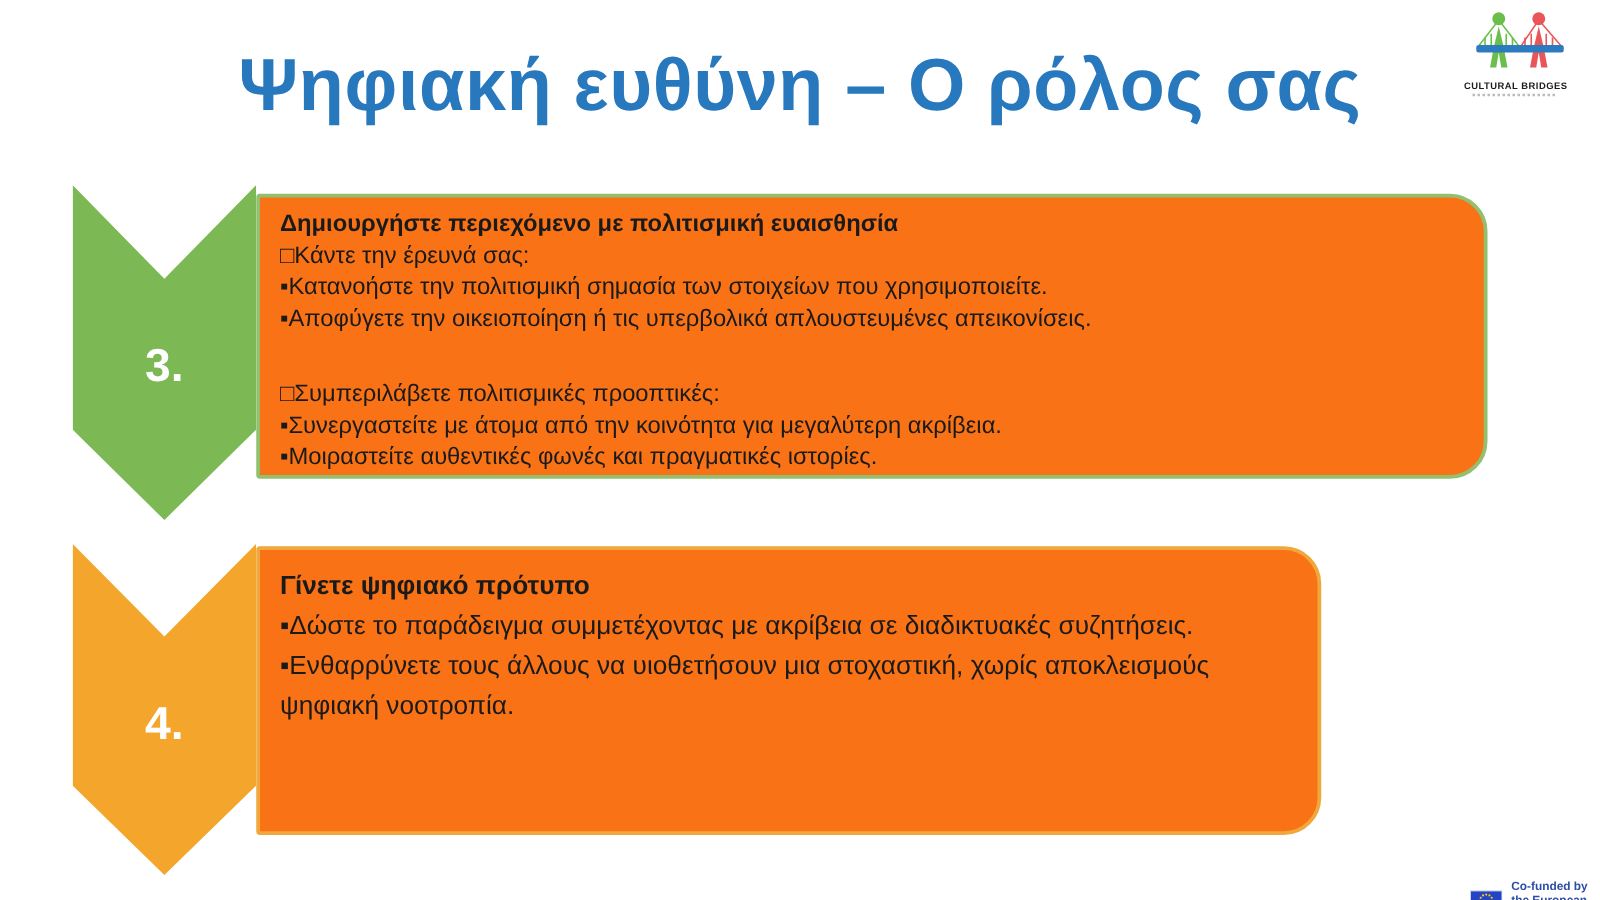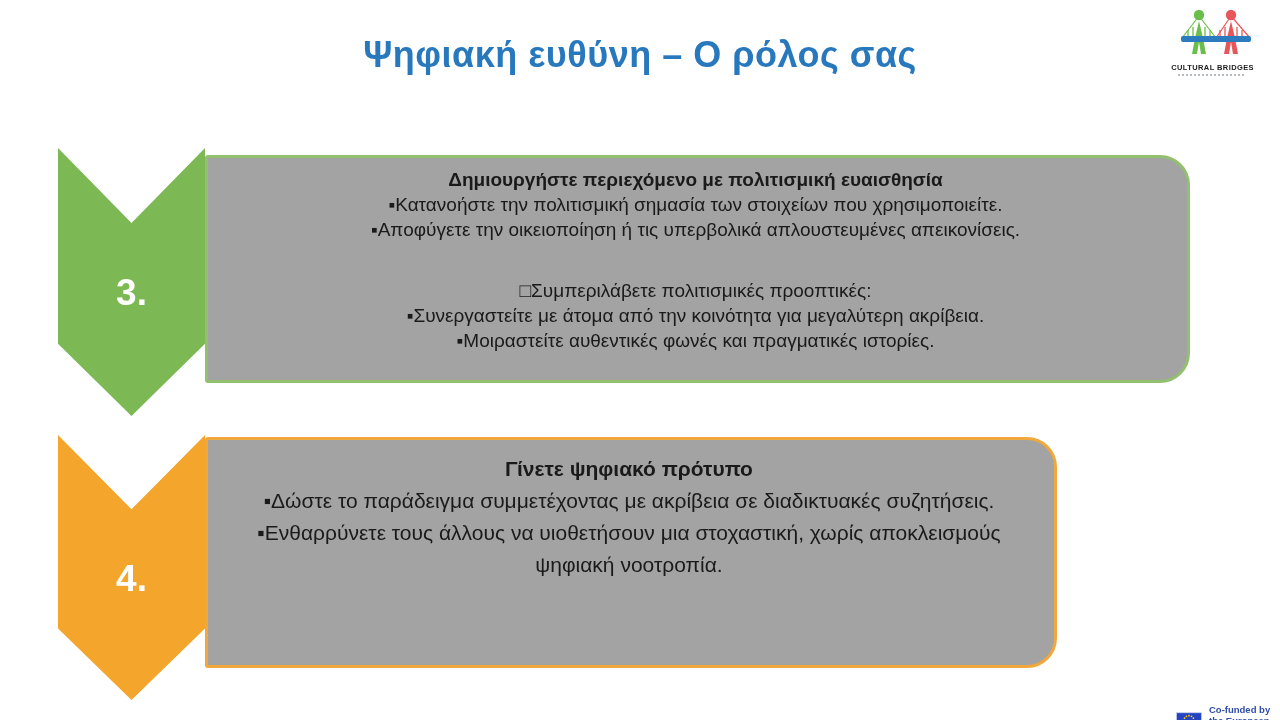--- a/index.html
+++ b/index.html
@@ -2,34 +2,34 @@
 <html><head>
 <meta charset="utf-8">
 <style>
   html,body{margin:0;padding:0;background:#888;}
   .slide{
     position:relative;width:1280px;height:720px;background:#ffffff;overflow:hidden;
     font-family:"Liberation Sans","DejaVu Sans",sans-serif;color:#1a1a1a;
   }
   .title{
     position:absolute;top:34px;left:0;right:0;margin:0;text-align:center;
-    font-size:36px;font-weight:bold;color:#2878BE;letter-spacing:0.5px;
+    font-size:59px;font-weight:bold;color:#2878BE;letter-spacing:0.5px;
   }
   
   .chevron{
     position:absolute;left:58px;display:flex;align-items:center;justify-content:center;
     clip-path:polygon(0% 0%,50% 28%,100% 0%,100% 73%,50% 100%,0% 73%);
     color:#fff;font-weight:bold;font-size:37px;
   }
   .chevron span{margin-top:22px;}
   .chevron.green{top:148px;width:147px;height:268px;background:#7CB853;}
   .chevron.orange{top:435px;width:147px;height:265px;background:#F4A62C;}
   
   .box{
-    position:absolute;left:205px;background:#a3a3a3;box-sizing:border-box;text-align:center;
+    position:absolute;left:205px;background:#f97316;box-sizing:border-box;
   }
   .box.green-border{
     top:155px;width:985px;height:228px;border:3px solid #92C06F;
     border-radius:3px 30px 30px 3px;padding:9px 20px 8px 16px;
     font-size:19px;line-height:25.2px;
   }
   .box.orange-border{
     top:437px;width:852px;height:231px;border:3px solid #F0A73B;
     border-radius:3px 30px 30px 3px;padding:13px 20px 8px 16px;
     font-size:21px;line-height:32px;
@@ -71,20 +71,21 @@
     <div class="cb-tagline"></div>
   </div>
 
   <h1 class="title">Ψηφιακή ευθύνη – Ο ρόλος σας</h1>
 
   <div class="chevron green">
     <span>3.</span>
   </div>
   <div class="box green-border">
     <div class="heading">Δημιουργήστε περιεχόμενο με πολιτισμική ευαισθησία</div>
+    <div class="line">□Κάντε την έρευνά σας:</div>
     <div class="line">▪Κατανοήστε την πολιτισμική σημασία των στοιχείων που χρησιμοποιείτε.</div>
     <div class="line">▪Αποφύγετε την οικειοποίηση ή τις υπερβολικά απλουστευμένες απεικονίσεις.</div>
     <div class="line group-gap">□Συμπεριλάβετε πολιτισμικές προοπτικές:</div>
     <div class="line">▪Συνεργαστείτε με άτομα από την κοινότητα για μεγαλύτερη ακρίβεια.</div>
     <div class="line">▪Μοιραστείτε αυθεντικές φωνές και πραγματικές ιστορίες.</div>
   </div>
 
   <div class="chevron orange">
     <span>4.</span>
   </div>

